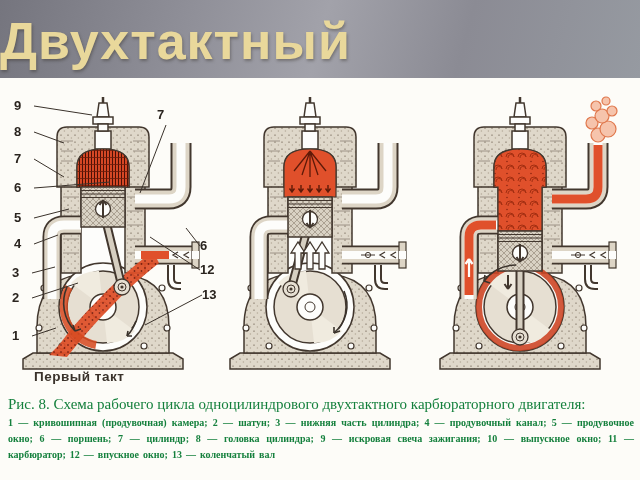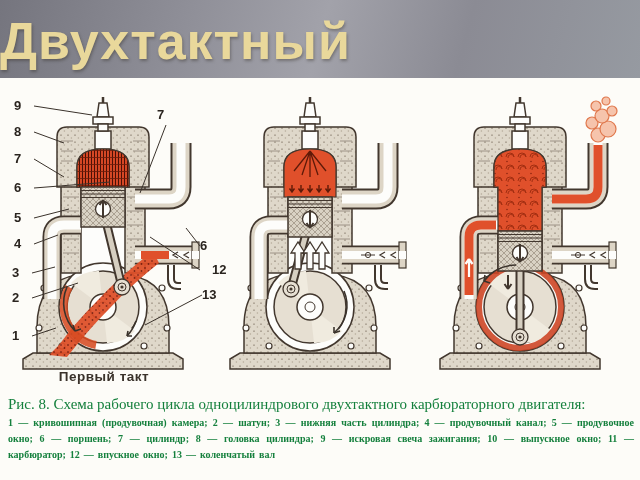--- a/index.html
+++ b/index.html
@@ -7,21 +7,21 @@
          background:#fdfcf8;font-family:"Liberation Sans",sans-serif;}
   .header{position:absolute;left:0;top:0;width:640px;height:78px;
           background:linear-gradient(105deg,#75757e 0%,#8e8e97 28%,#a2a2aa 50%,#8b8b94 72%,#969aa1 100%);}
   .title{position:absolute;left:0;top:0;width:640px;height:78px;line-height:82px;
          font-size:52px;font-weight:bold;letter-spacing:1px;
          color:#e9d89b;text-shadow:1px 2px 3px rgba(40,35,25,.35);}
   .stage{position:absolute;left:0;top:78px;width:640px;height:402px;background:#fdfcf8;}
   #engines{position:absolute;left:0;top:85px;width:640px;height:310px;}
   .co{position:absolute;font-size:13px;font-weight:bold;color:#2a241f;line-height:14px;}
   .stroke-label{position:absolute;font-size:13.5px;font-weight:bold;color:#3a322b;
-                text-align:center;letter-spacing:.5px;}
+                text-align:left;letter-spacing:.5px;}
   .caption{position:absolute;left:8px;right:6px;top:395px;color:#15803d;
            font-family:"Liberation Serif",serif;}
   .caption .head{font-size:15px;line-height:18px;}
   .caption .legend{font-size:10px;font-weight:bold;line-height:16px;
                    text-align:justify;margin-top:2px;word-spacing:1.5px;}
 </style>
 </head>
 <body>
 
 <div class="slide">
@@ -237,21 +237,21 @@
   <span class="co" style="left:14px;top:125px">8</span>
   <span class="co" style="left:14px;top:152px">7</span>
   <span class="co" style="left:14px;top:181px">6</span>
   <span class="co" style="left:14px;top:211px">5</span>
   <span class="co" style="left:14px;top:237px">4</span>
   <span class="co" style="left:12px;top:266px">3</span>
   <span class="co" style="left:12px;top:291px">2</span>
   <span class="co" style="left:12px;top:329px">1</span>
   <span class="co" style="left:157px;top:108px">7</span>
   <span class="co" style="left:200px;top:239px">6</span>
-  <span class="co" style="left:212px;top:263px">12</span>
+  <span class="co" style="left:200px;top:263px">12</span>
   <span class="co" style="left:202px;top:288px">13</span>
 
   <div class="stroke-label" style="left:34px;top:369px;width:140px">Первый такт</div>
 
   <div class="caption">
     <div class="head">Рис. 8. Схема рабочего цикла одноцилиндрового двухтактного карбюраторного двигателя:</div>
     <div class="legend">1 — кривошипная (продувочная) камера; 2 — шатун; 3 — нижняя часть цилиндра; 4 — продувочный канал; 5 — продувочное окно; 6 — поршень; 7 — цилиндр; 8 — головка цилиндра; 9 — искровая свеча зажигания; 10 — выпускное окно; 11 — карбюратор; 12 — впускное окно; 13 — коленчатый вал</div>
   </div>
 </div>
 

